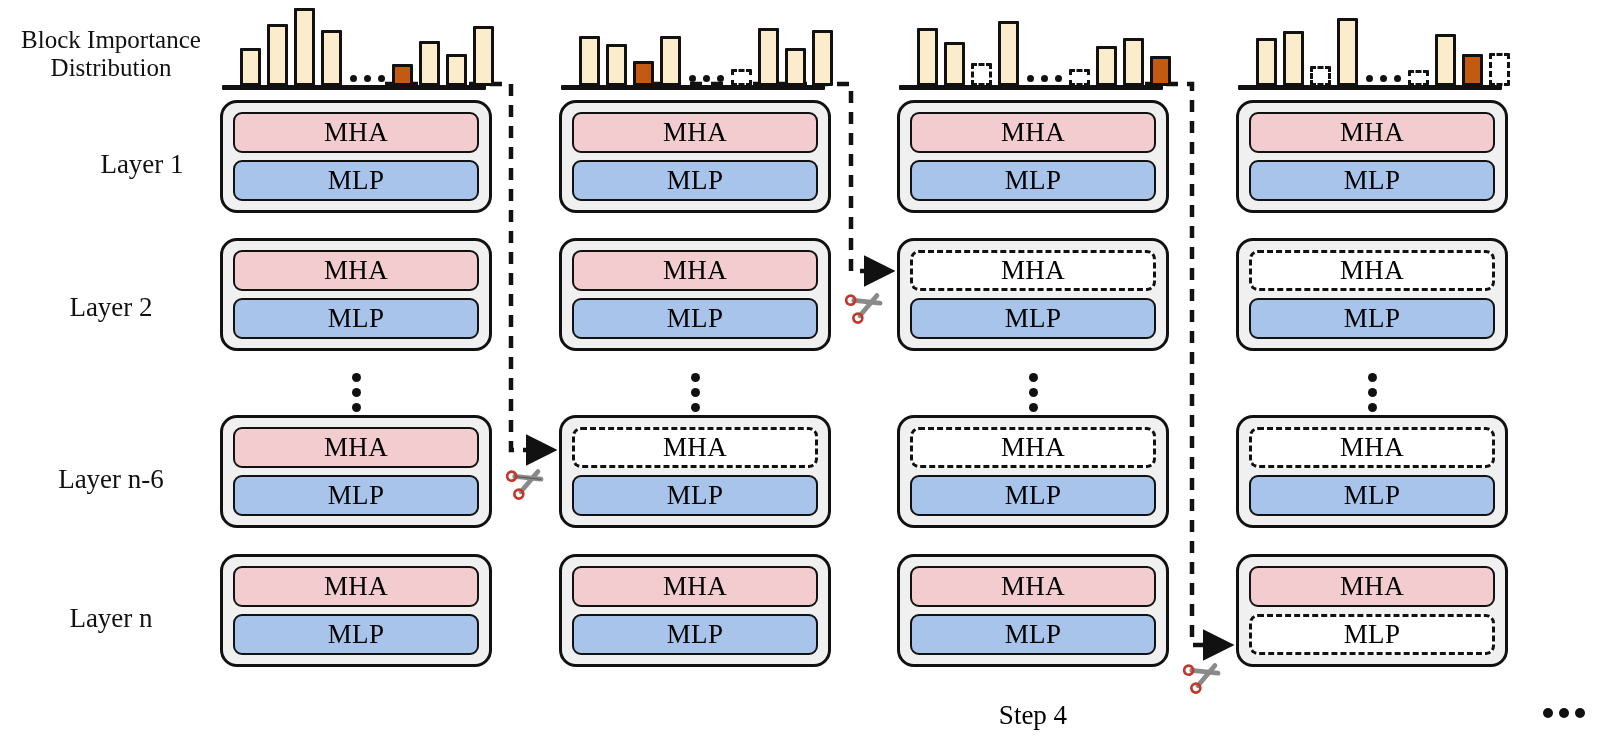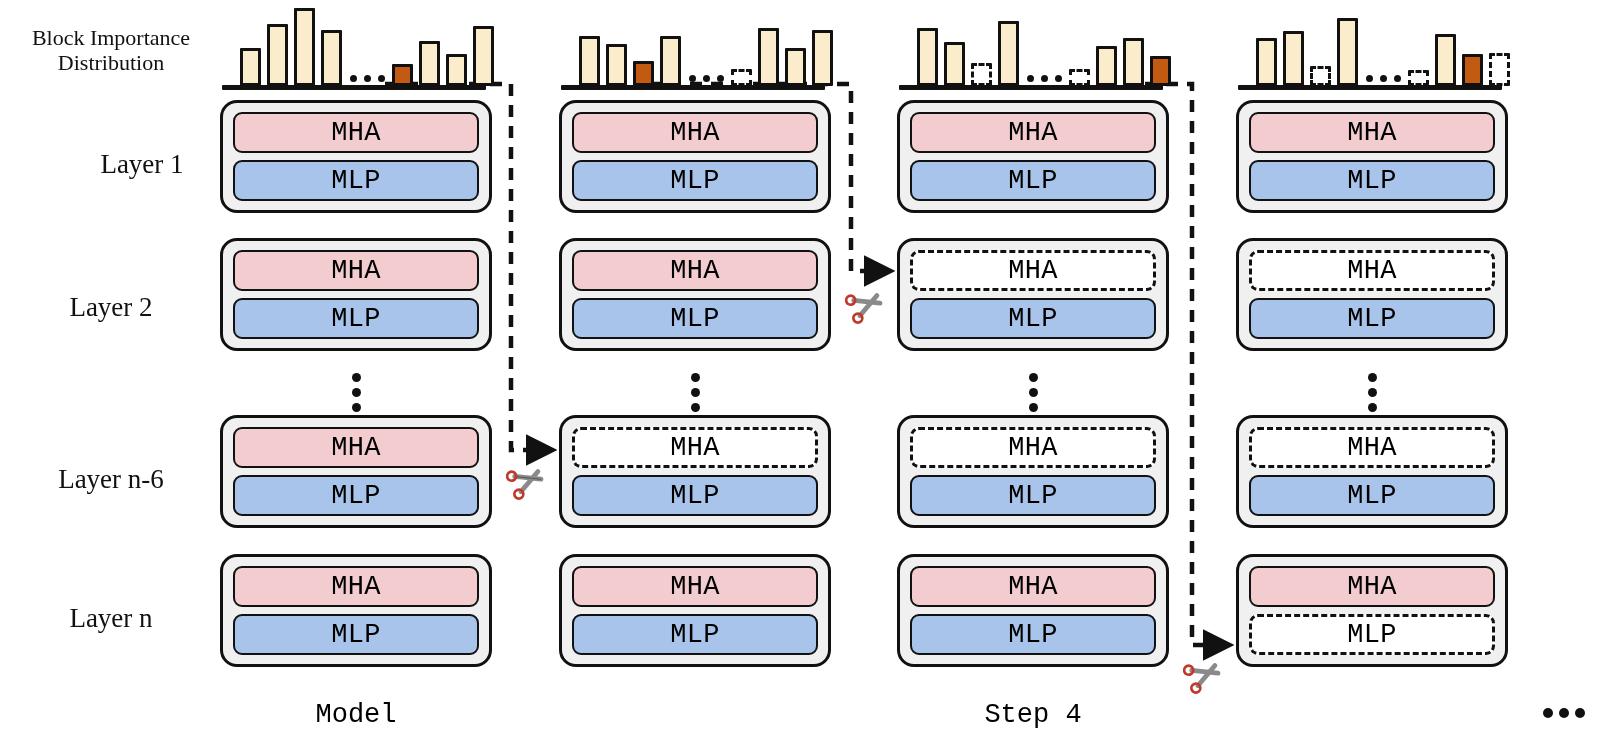--- a/index.html
+++ b/index.html
@@ -1,25 +1,25 @@
 <!DOCTYPE html>
 <html><head>
 <meta charset="utf-8">
 <style>
   html,body{margin:0;padding:0;background:#fff;}
   body{width:1610px;height:752px;font-family:"Liberation Serif",serif;color:#000;overflow:hidden;}
   #root{position:relative;width:1610px;height:752px;}
 
   
   .row-label{position:absolute;left:0;width:222px;text-align:center;font-size:27px;line-height:1.12;color:#111;}
-  .bid-label{top:26px;font-size:22px;}
+  .bid-label{top:26px;font-size:25px;}
   .layer-label{font-size:27px;}
 
   
-  .column{position:absolute;top:0;width:288px;height:752px;font-family:Liberation Mono, monospace;}
+  .column{position:absolute;top:0;width:288px;height:752px;}
 
   
   .hist{position:absolute;left:10px;top:4px;width:268px;height:86px;}
   .hist .baseline{position:absolute;left:0;bottom:0;width:100%;height:5px;background:#111;border-radius:1px;}
   .bar{position:absolute;bottom:4px;width:21px;box-sizing:border-box;border:3px solid #111;border-radius:1px;}
   .bar.cream{background:#fbeccb;}
   .bar.hl{background:#c35a11;}
   .bar.pruned{background:#fff;border-style:dashed;border-width:3px;}
   .hdots{position:absolute;bottom:8px;display:flex;gap:7px;align-items:center;}
   .hdots i{display:block;width:7px;height:7px;border-radius:50%;background:#111;}
@@ -135,21 +135,20 @@
         <i></i>
       </div>
       <div class="lblock" style="top: 415px;">
         <div class="sub mha">MHA</div>
         <div class="sub mlp">MLP</div>
       </div>
       <div class="lblock" style="top: 554px;">
         <div class="sub mha">MHA</div>
         <div class="sub mlp">MLP</div>
       </div>
-      <div class="colcap">Model</div>
     </div>
   <div class="column" style="left:551px;">
       <div class="hist">
         <div class="bar cream" style="left: 18px; height: 50px;"></div>
         <div class="bar cream" style="left: 45px; height: 42px;"></div>
         <div class="bar hl" style="left: 72px; height: 25px;"></div>
         <div class="bar cream" style="left: 99px; height: 50px;"></div>
         <div class="hdots" style="left: 128px;">
           <i></i>
           <i></i>

